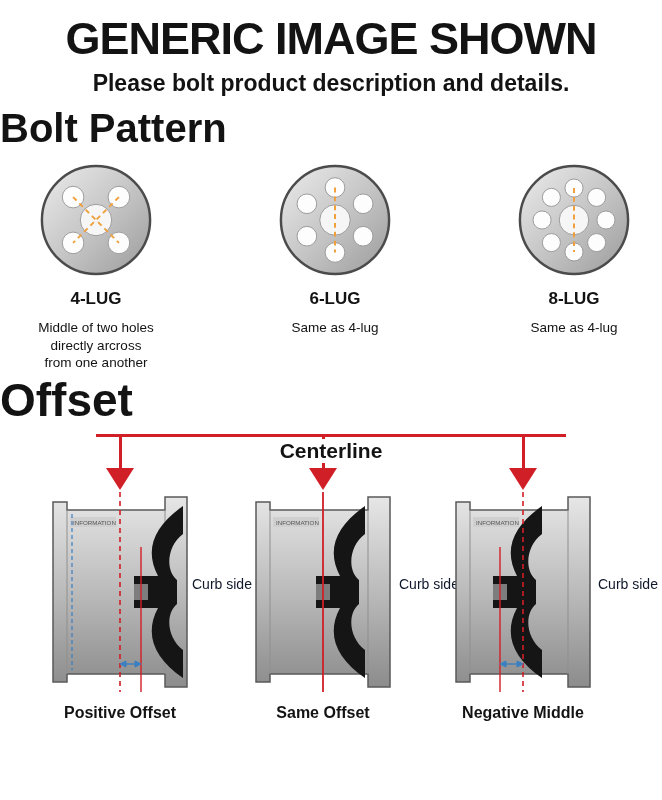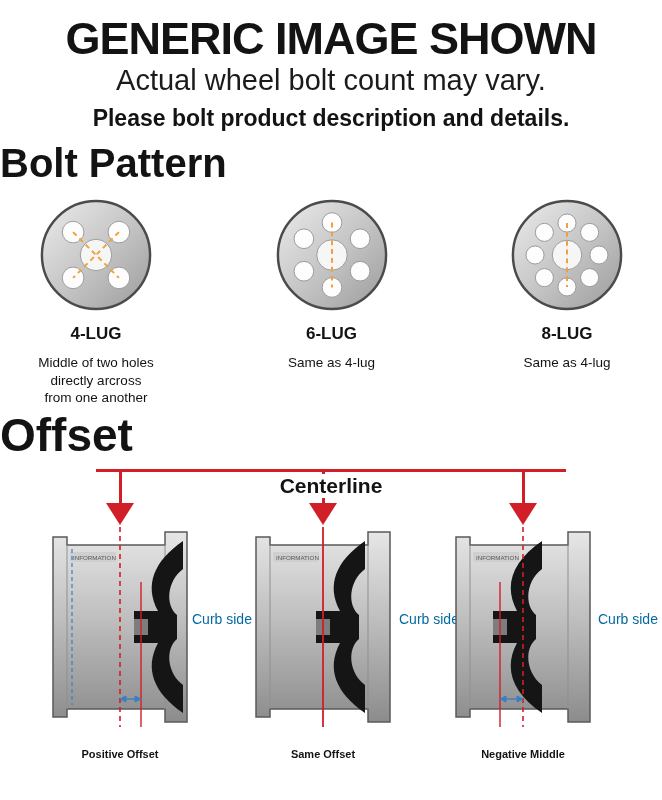--- a/index.html
+++ b/index.html
@@ -3,33 +3,33 @@
 <meta charset="utf-8">
 <style>
   *{margin:0;padding:0;box-sizing:border-box}
   html,body{width:662px}
   body{height:800px;background:#ffffff;font-family:"Liberation Sans",sans-serif;color:#131313;overflow:hidden}
   .header{text-align:center;padding-top:15px}
   .main-title{font-size:45px;font-weight:900;letter-spacing:-1px;line-height:1.05}
   .subtitle{font-size:29px;font-weight:400;margin-top:2px;color:#1b1b1b}
   .note{font-size:23px;font-weight:700;margin-top:8px}
   .section-title{text-align:left;font-size:40px;font-weight:800;margin-top:10px;line-height:1.05}
-  .lug-row{display:flex;justify-content:space-between;padding:12px 19px 0 20px}
+  .lug-row{display:flex;justify-content:space-between;padding:12px 12px 0 20px}
   .lug-item{width:152px;text-align:center}
   .lug-label{font-size:17px;font-weight:800;margin-top:6px}
   .lug-desc{font-size:13.5px;line-height:1.3;margin-top:10px;padding:0 16px}
   .offset-title{font-size:46px;margin-top:4px}
   .offset-diagram{position:relative;height:300px;margin-top:2px}
   .centerline-text{position:absolute;top:13px;left:50%;transform:translateX(-50%);font-size:21px;font-weight:600;background:#fff;padding:0 10px;z-index:3}
   .red-hline{position:absolute;top:8px;left:96px;width:470px;height:3px;background:#d01f26;z-index:1}
   .drop{position:absolute;top:8px;width:3px;height:34px;background:#d01f26;z-index:2}
   .tri{position:absolute;top:42px;width:0;height:0;border-left:14px solid transparent;border-right:14px solid transparent;border-top:22px solid #d01f26;z-index:2}
   .xsec{position:absolute;top:66px;z-index:2}
-  .curb{position:absolute;top:150px;font-size:14px;color:#0369a1}
-  .offset-name{position:absolute;top:287px;transform:translateX(-50%);font-size:11px;font-weight:800;white-space:nowrap}
+  .curb{position:absolute;top:150px;font-size:14px;color:#0f172a}
+  .offset-name{position:absolute;top:278px;transform:translateX(-50%);font-size:16px;font-weight:800;white-space:nowrap}
   .hidden-defs{position:absolute;width:0;height:0;overflow:hidden}
 </style>
 </head>
 <body>
 
 <svg class="hidden-defs" aria-hidden="true">
   <defs>
     <linearGradient id="wheelFace" x1="0" y1="0" x2="1" y2="1">
       <stop offset="0" stop-color="#ececec"></stop>
       <stop offset="0.55" stop-color="#c2c2c2"></stop>
@@ -38,21 +38,20 @@
     <linearGradient id="bodyV" x1="0" y1="0" x2="0" y2="1">
       <stop offset="0" stop-color="#e6e6e6"></stop>
       <stop offset="0.45" stop-color="#bfbfbf"></stop>
       <stop offset="1" stop-color="#8c8c8c"></stop>
     </linearGradient>
   </defs>
 </svg>
 
 <div class="header">
   <div class="main-title">GENERIC IMAGE SHOWN</div>
-  <div class="subtitle">Actual wheel bolt count may vary.</div>
   <div class="note">Please bolt product description and details.</div>
 </div>
 
 <div class="section-title">Bolt Pattern</div>
 
 <div class="lug-row">
 
   <div class="lug-item">
     <svg viewBox="0 0 120 120" width="118" height="118">
       <circle cx="60" cy="60" r="55" fill="url(#wheelFace)" stroke="#4b4b4b" stroke-width="2.5"></circle>

